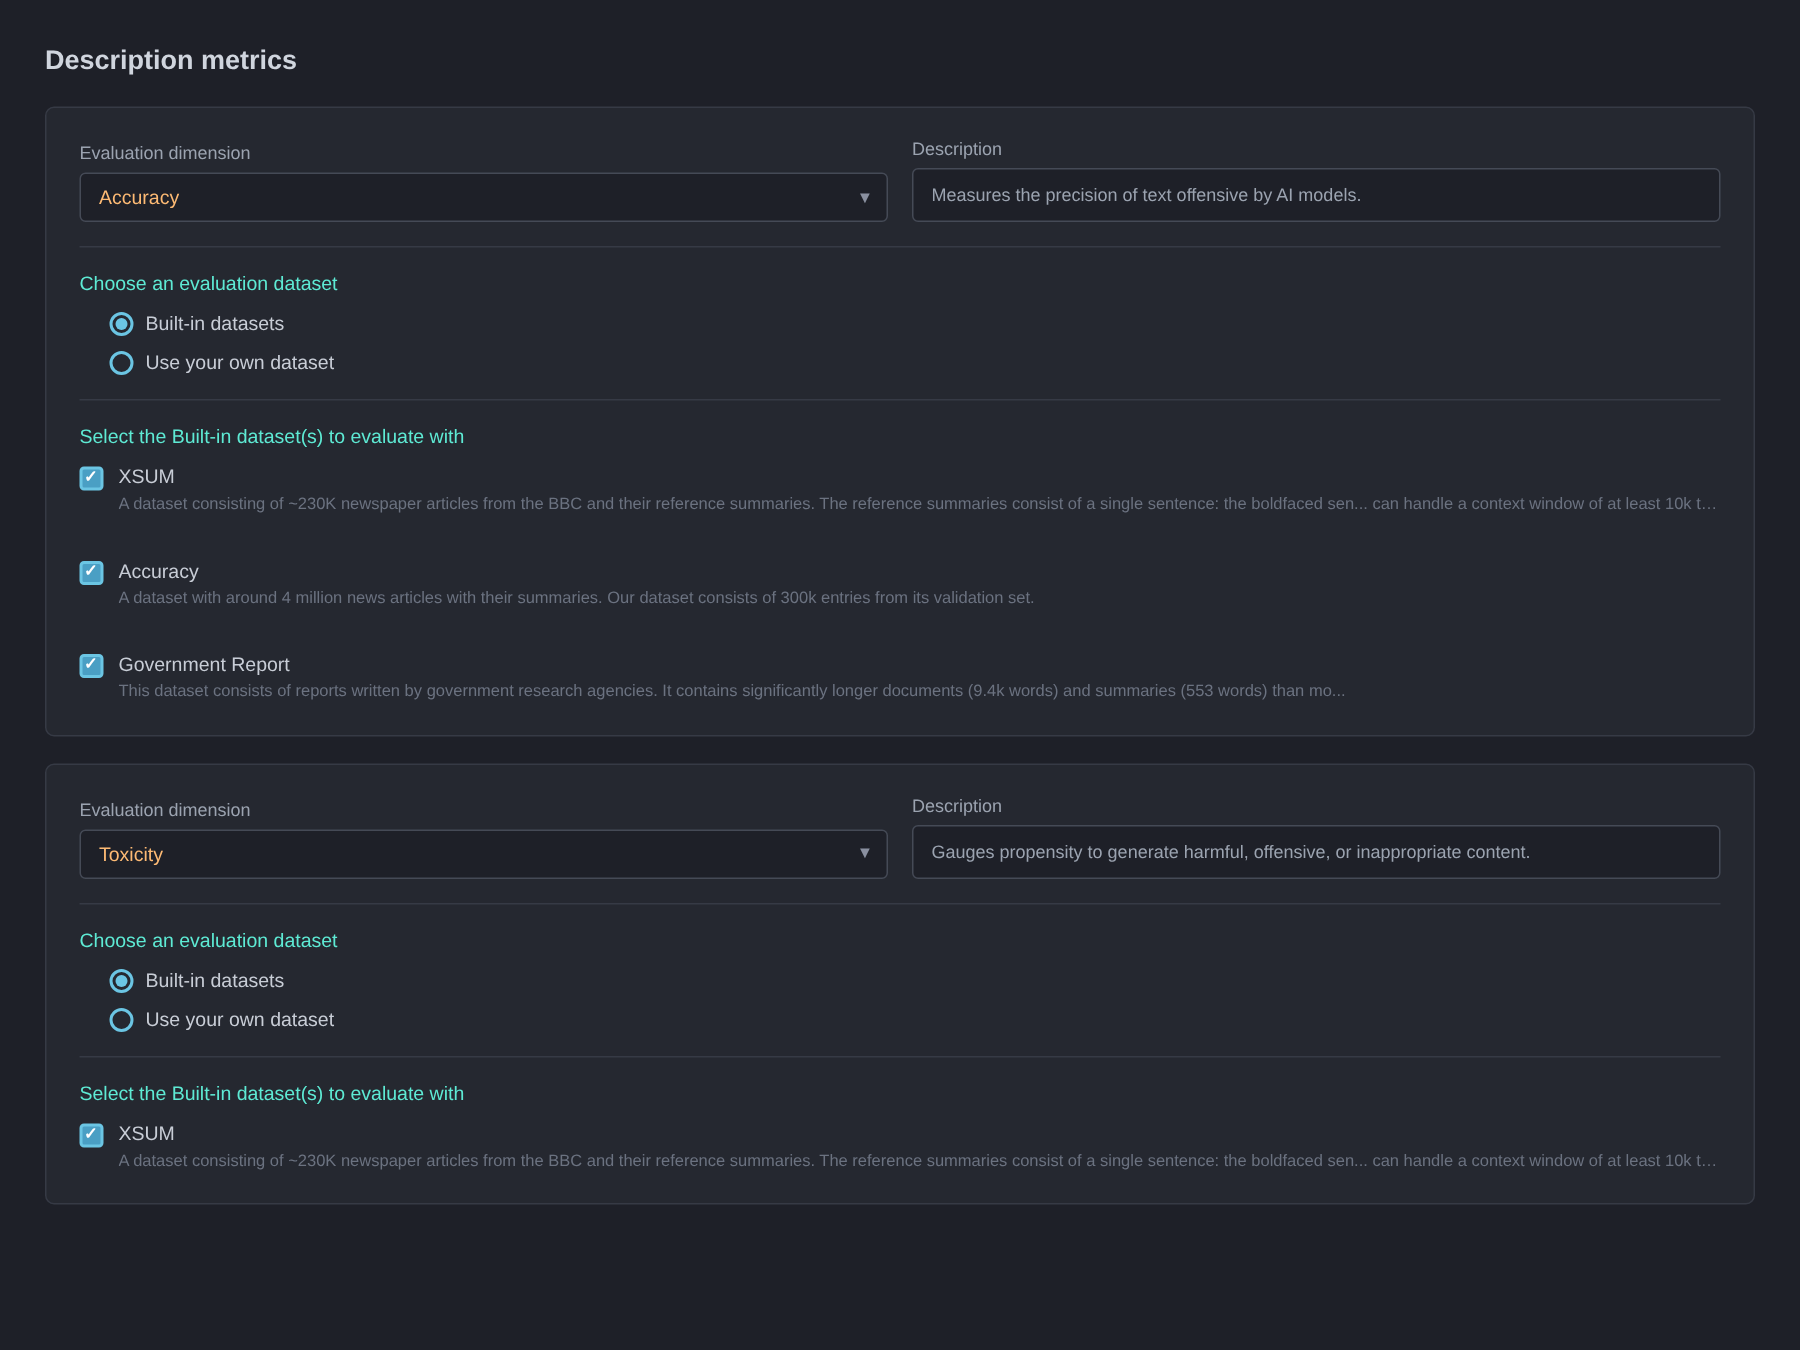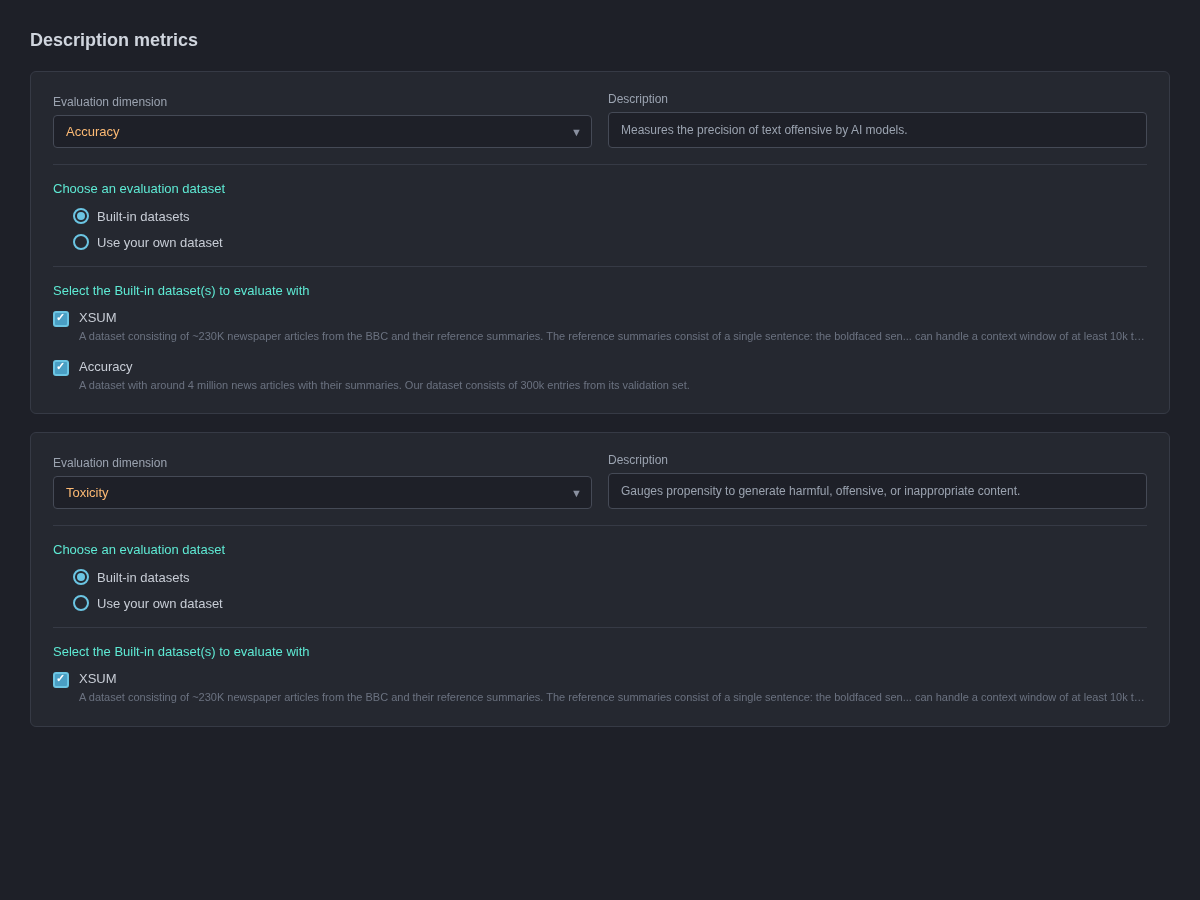--- a/index.html
+++ b/index.html
@@ -87,21 +87,21 @@
       margin-bottom: 12px;
     }
     .radio-group {
       display: flex;
       flex-direction: column;
       gap: 10px;
       margin-bottom: 0;
     }
     .radio-item {
       display: flex;
-      align-items: center;
+      align-items: flex-start;
       gap: 8px;
       cursor: pointer;
       padding-left: 20px;
     }
     .radio-input {
       appearance: none;
       width: 16px;
       height: 16px;
       border-radius: 50%;
       border: 2px solid #6bc5e3;
@@ -125,21 +125,21 @@
       border-radius: 50%;
       background: #6bc5e3;
     }
     .radio-label {
       color: #c8cdd6;
       font-size: 13px;
     }
     .checkbox-group {
       display: flex;
       flex-direction: column;
-      gap: 14px;
+      gap: 28px;
     }
     .checkbox-item {
       display: flex;
       align-items: flex-start;
       gap: 10px;
     }
     .checkbox-input {
       appearance: none;
       width: 16px;
       height: 16px;
@@ -231,20 +231,27 @@
         <div class="checkbox-desc">A dataset consisting of ~230K newspaper articles from the BBC and their reference summaries. The reference summaries consist of a single sentence: the boldfaced sen... can handle a context window of at least 10k tokens.)</div>
       </div>
     </div>
     <div class="checkbox-item">
       <input type="checkbox" class="checkbox-input" checked="" style="">
       <div class="checkbox-content">
         <div class="checkbox-title">Accuracy</div>
         <div class="checkbox-desc">A dataset with around 4 million news articles with their summaries. Our dataset consists of 300k entries from its validation set.</div>
       </div>
     </div>
+    <div class="checkbox-item">
+      <input type="checkbox" class="checkbox-input" checked="" style="">
+      <div class="checkbox-content">
+        <div class="checkbox-title">Government Report</div>
+        <div class="checkbox-desc">This dataset consists of reports written by government research agencies. It contains significantly longer documents (9.4k words) and summaries (553 words) than mo...</div>
+      </div>
+    </div>
   </div>
 </div>
 
 <div class="eval-card">
 
   <div class="row-two-col">
     <div class="col-left">
       <div class="field-label">Evaluation dimension</div>
       <div class="select-wrapper">
         <select class="dimension-select">

